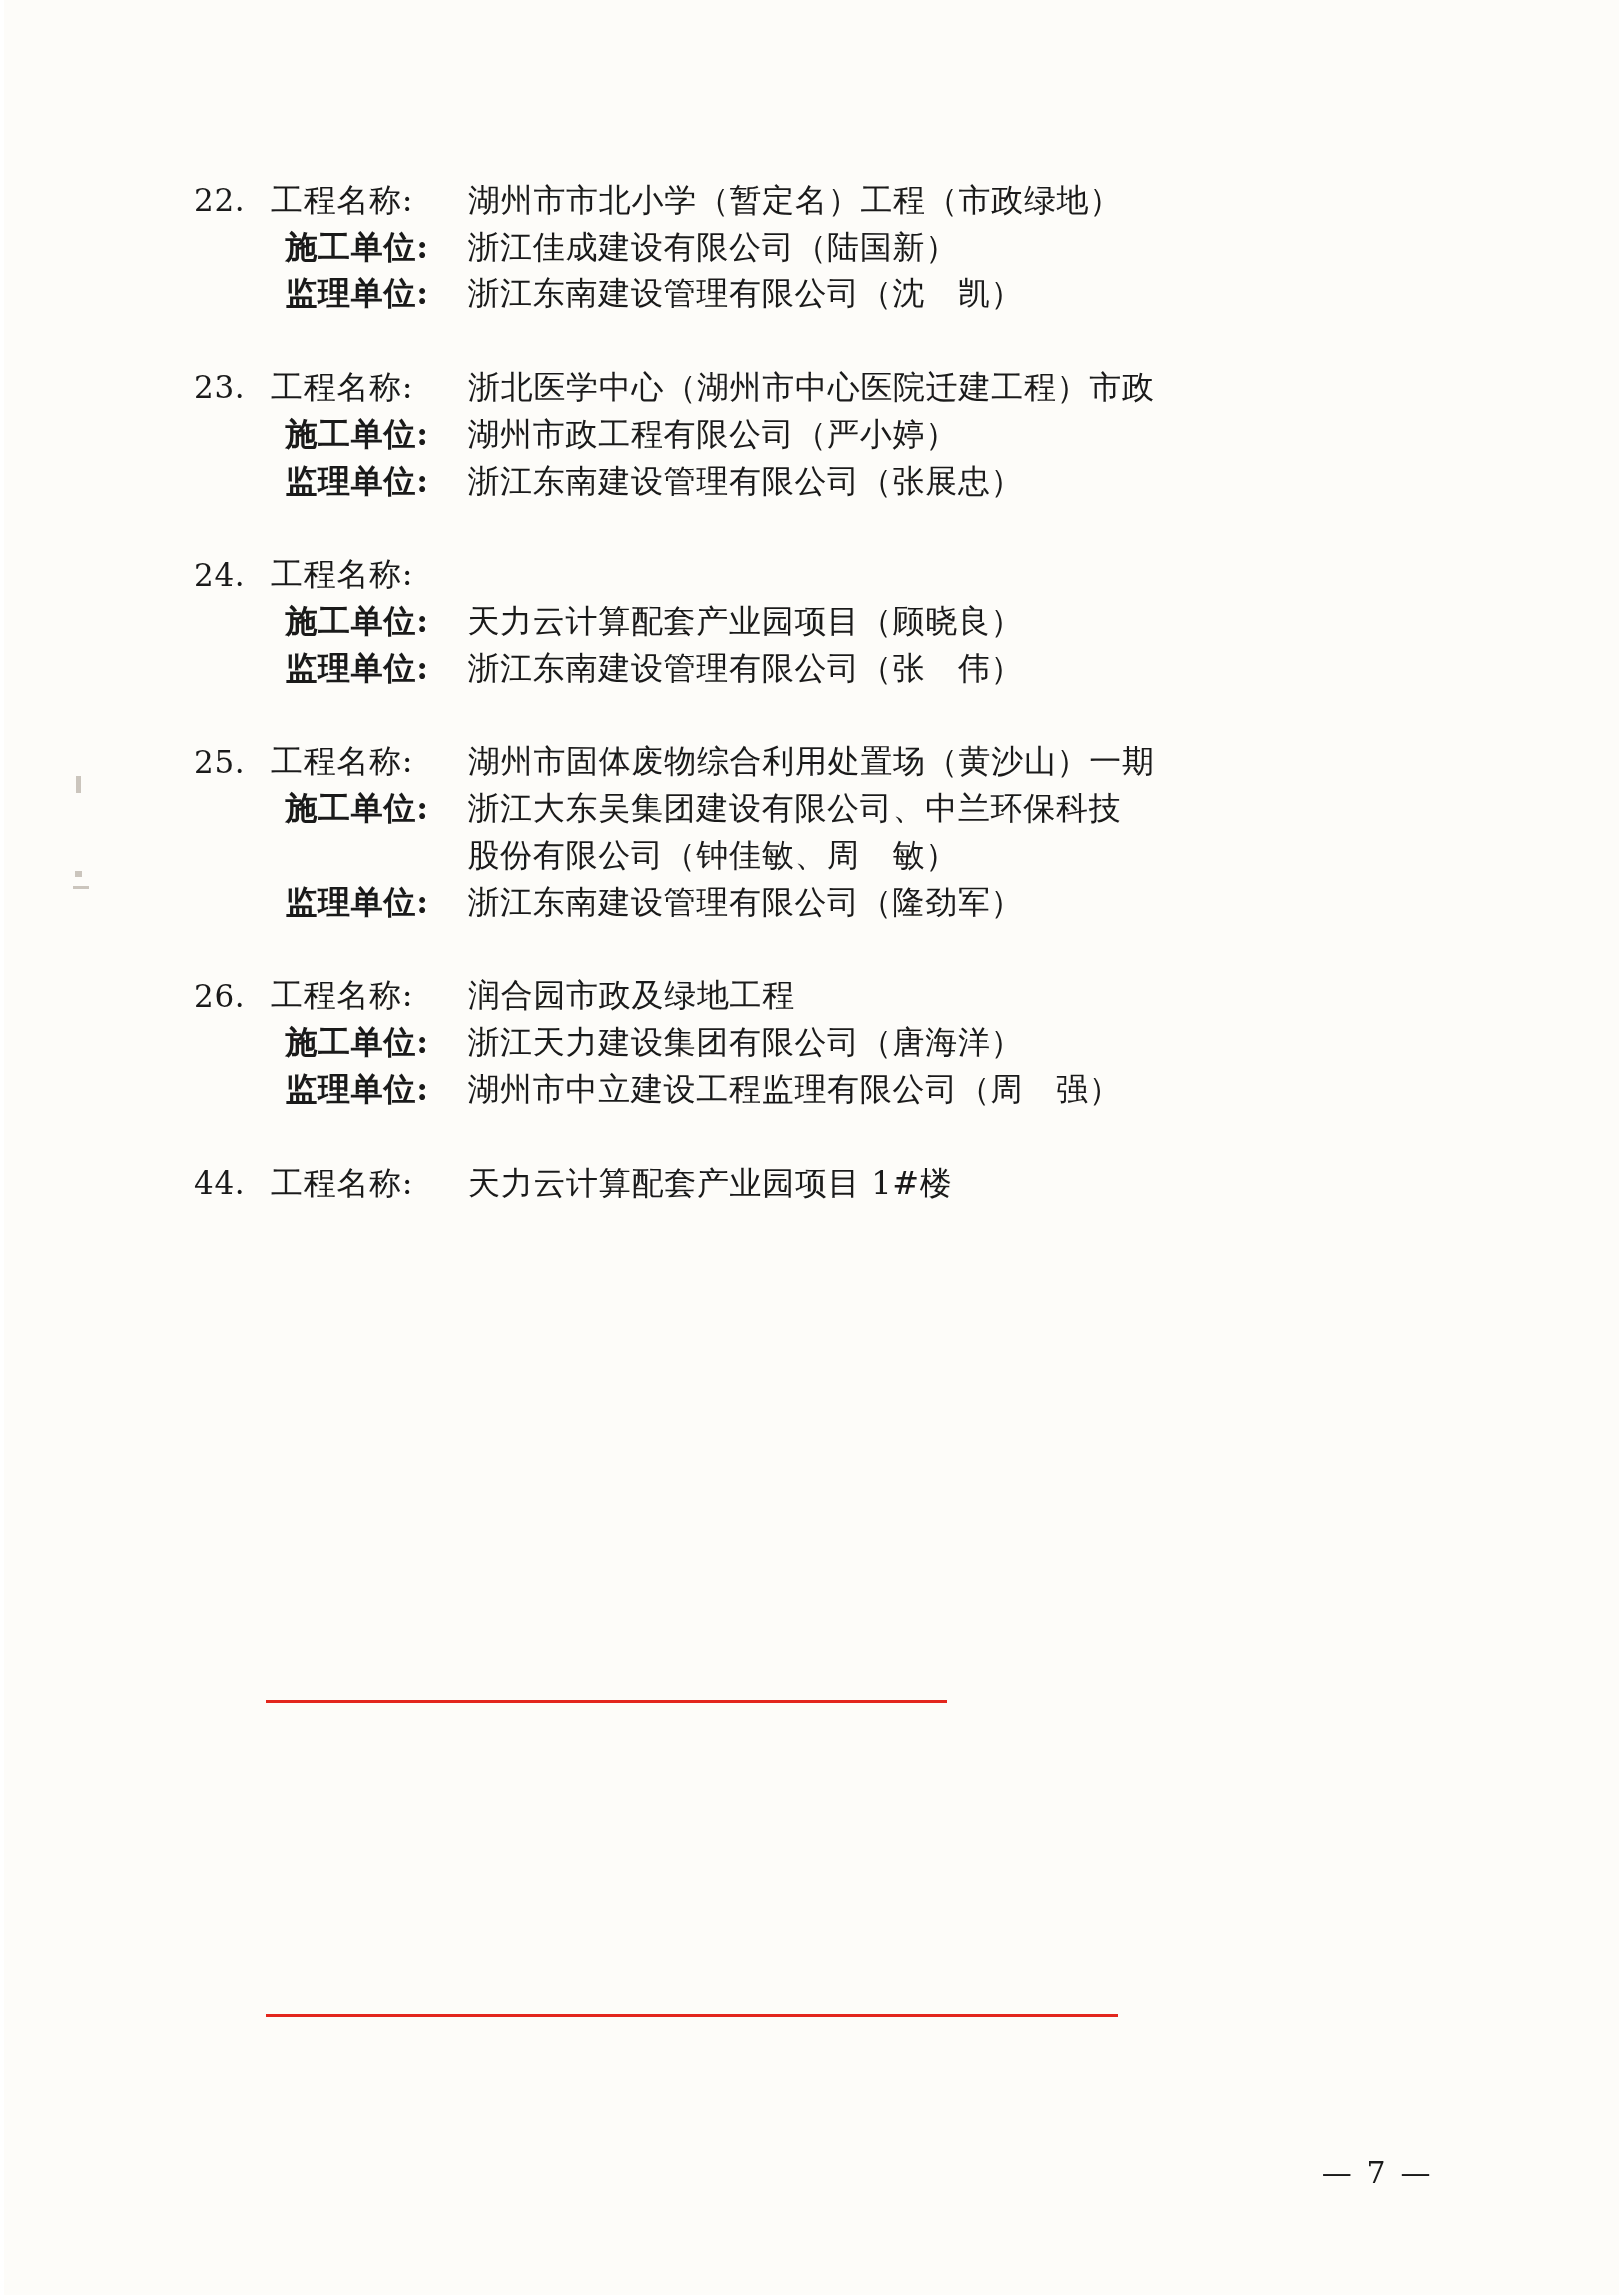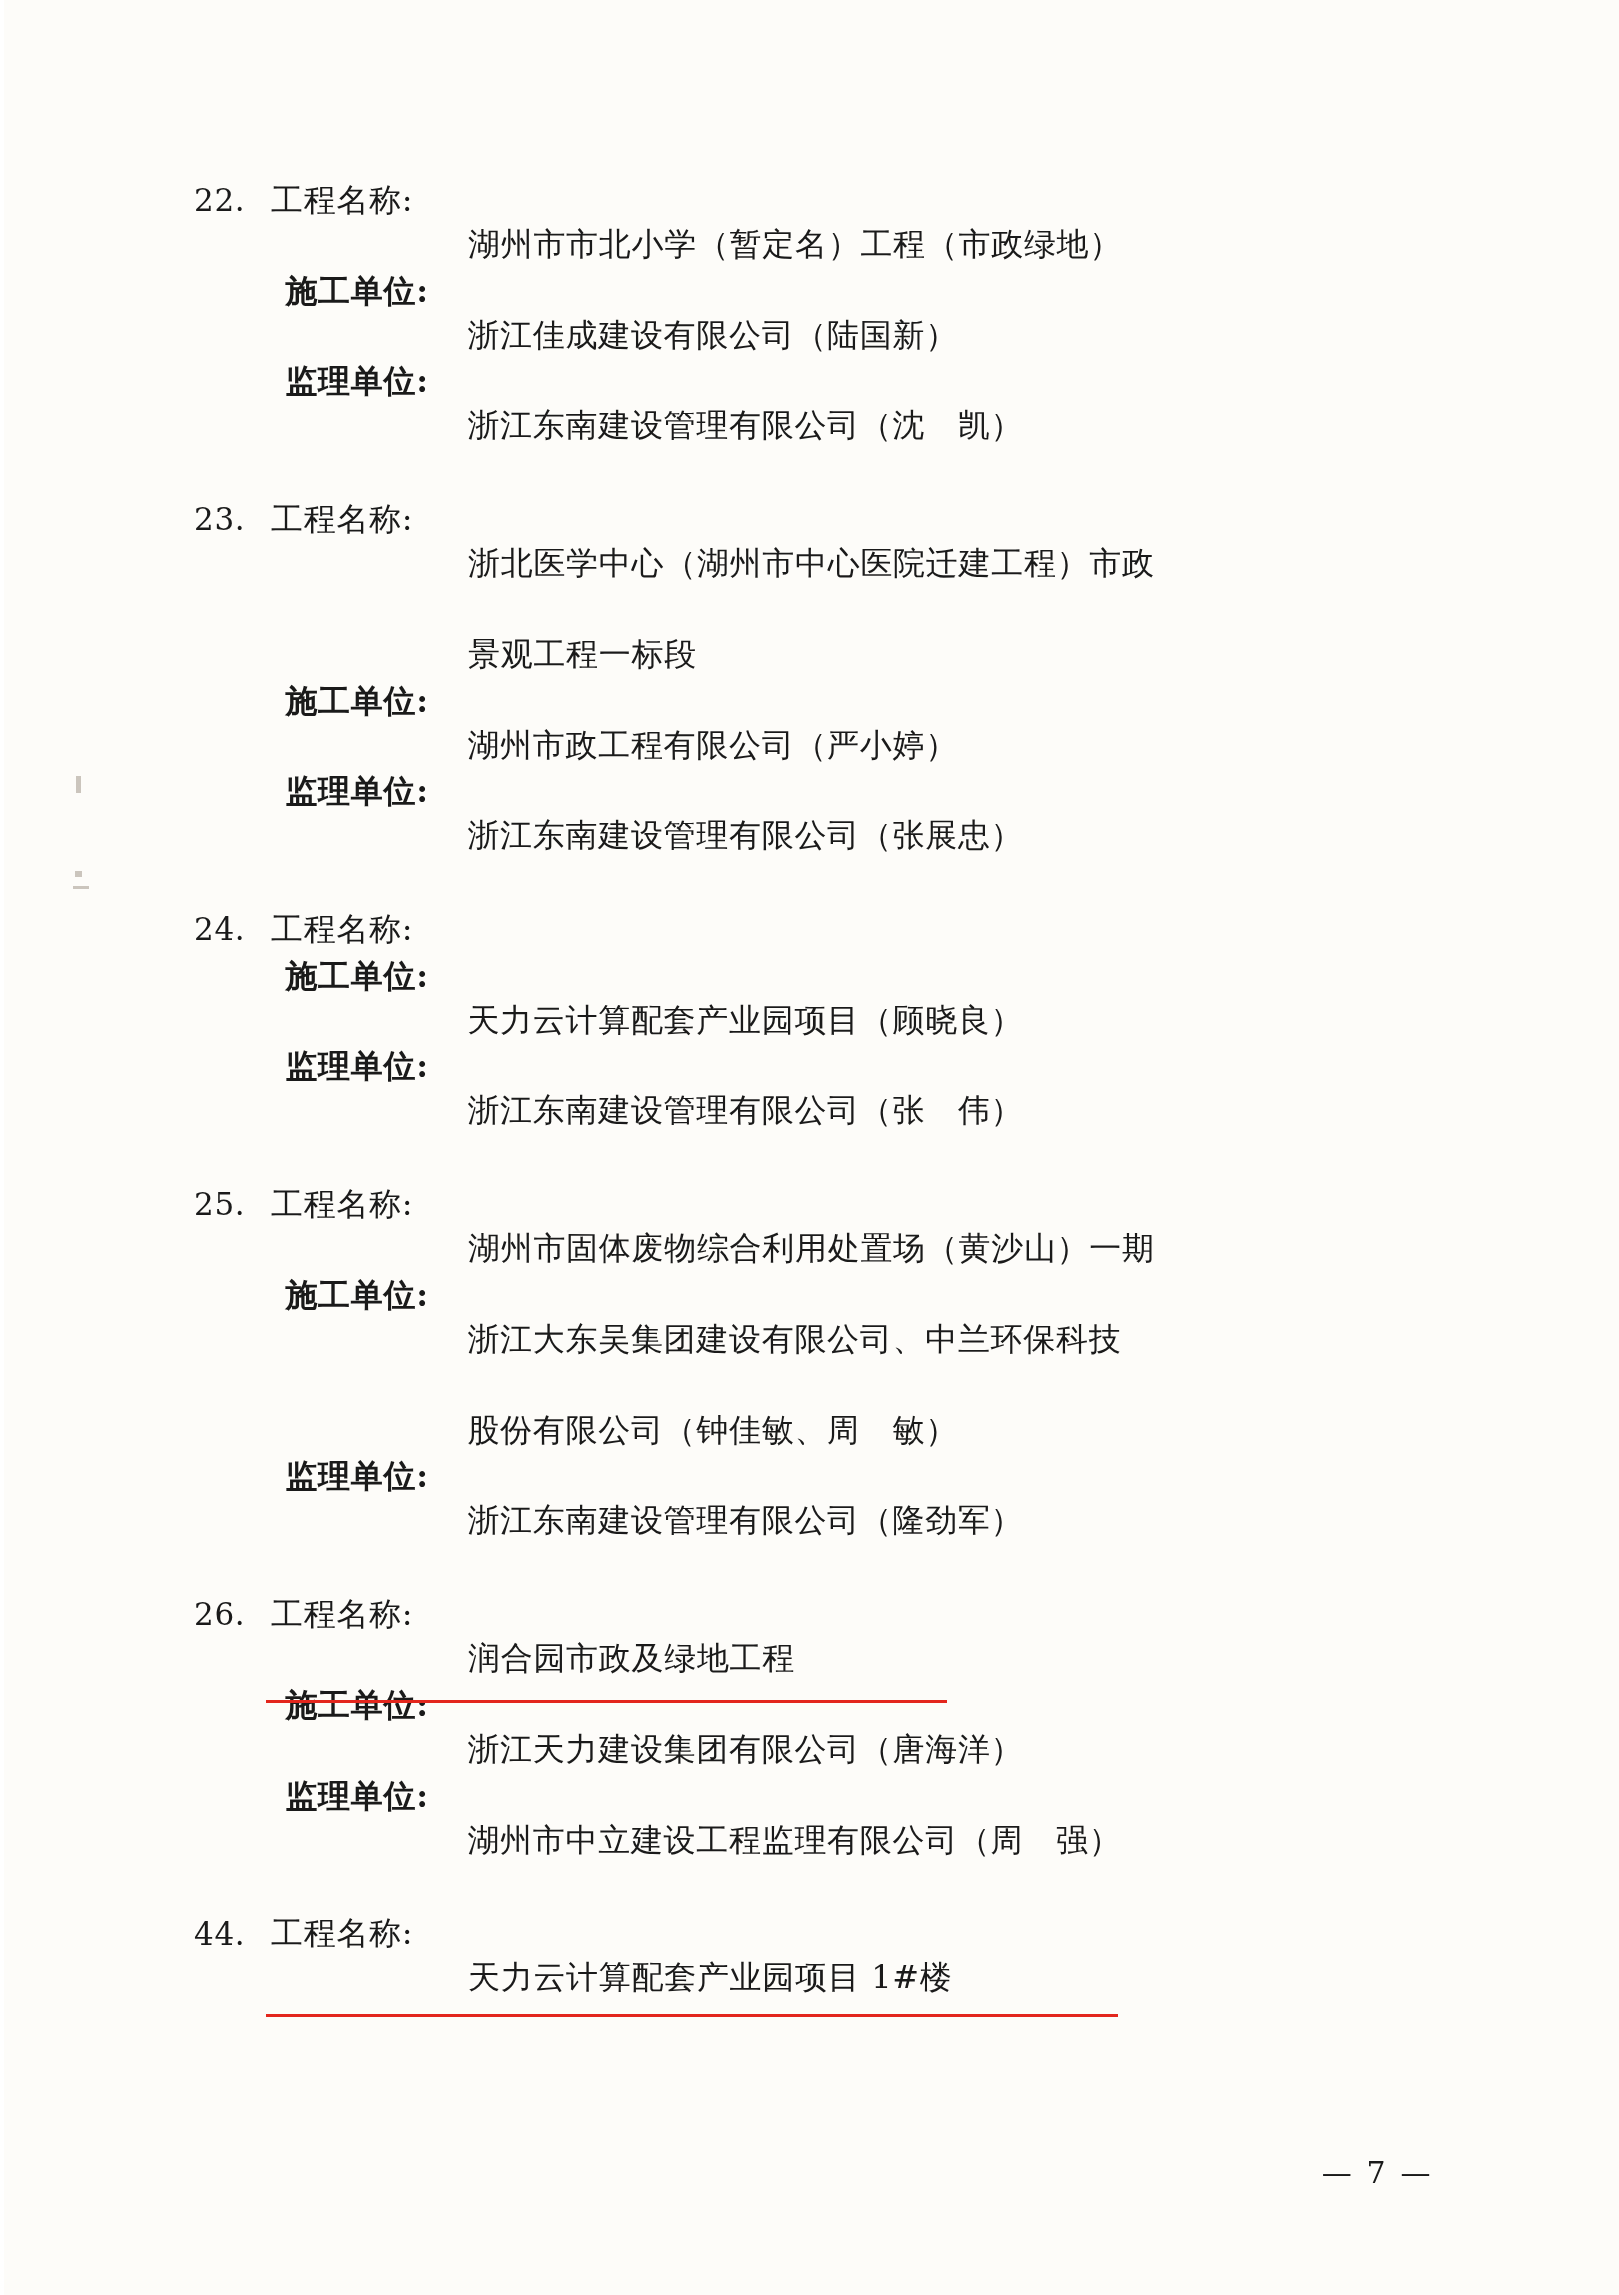--- a/index.html
+++ b/index.html
@@ -59,21 +59,20 @@
     width: 182px;
     flex: 0 0 182px;
     font-weight: bold;
   }
   .label.hidden {
     visibility: hidden;
   }
   .value {
     flex: 1 1 auto;
     white-space: nowrap;
-    margin-top: 44px;
   }
   .redline-26 {
     position: absolute;
     left: 262px;
     top: 1700px;
     width: 681px;
     height: 3.3px;
     background: #e3261d;
   }
   .redline-27 {
@@ -131,25 +130,20 @@
     </div>
 
     <div class="entry">
       <div class="line">
         <span class="num">23.</span>
         <span class="label">工程名称:</span>
         <span class="value">浙北医学中心（湖州市中心医院迁建工程）市政</span>
       </div>
       <div class="line">
         <span class="num blank">00.</span>
-        <span class="label hidden">工程名称:</span>
-        <span class="value">景观工程一标段</span>
-      </div>
-      <div class="line">
-        <span class="num blank">00.</span>
         <span class="label indent">施工单位:</span>
         <span class="value">湖州市政工程有限公司（严小婷）</span>
       </div>
       <div class="line">
         <span class="num blank">00.</span>
         <span class="label indent">监理单位:</span>
         <span class="value">浙江东南建设管理有限公司（张展忠）</span>
       </div>
     </div>
 

